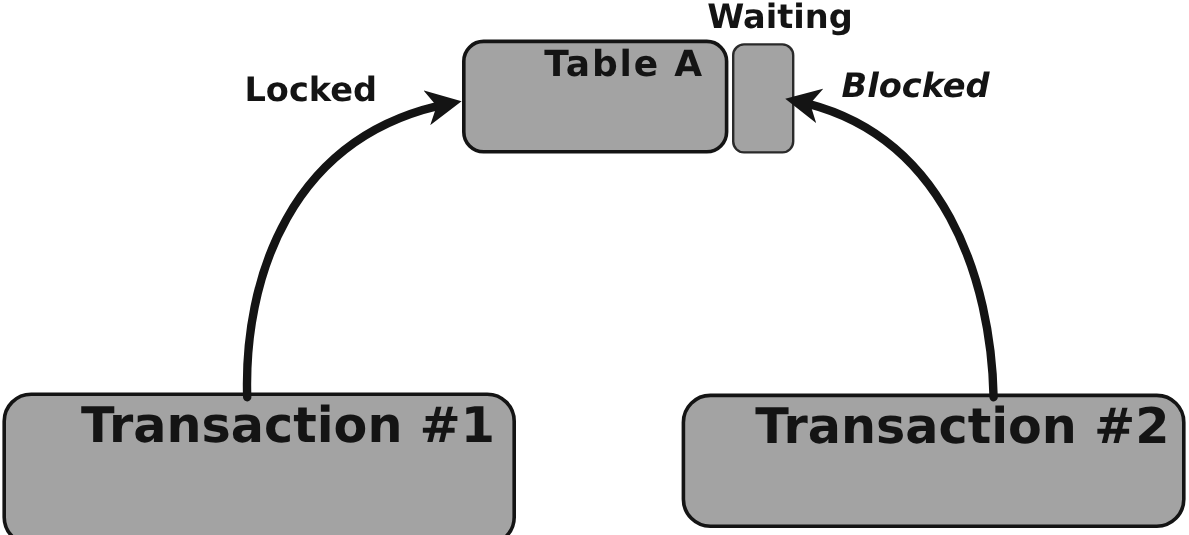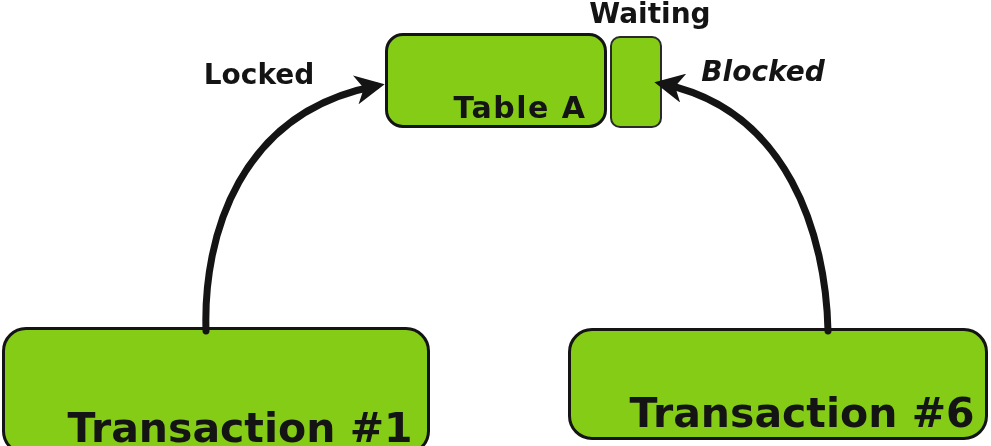--- a/index.html
+++ b/index.html
@@ -11,24 +11,24 @@
   .canvas {
     position: relative;
     width: 991px;
     height: 446px;
     background: #ffffff;
     overflow: hidden;
   }
   .node {
     position: absolute;
     box-sizing: border-box;
-    background: #84cc16;
+    background: #a3a3a3;
     border: 3.5px solid #141414;
     display: flex;
-    align-items: flex-end;
+    align-items: flex-start;
     justify-content: center;
     color: #141414;
     font-weight: bold;
     padding-left: 48px;
   }
   .node-table-a {
     left: 385px; top: 33px;
     width: 222px; height: 95px;
     border-radius: 18px;
     font-size: 30px;
@@ -86,21 +86,21 @@
     <span>Table A</span>
   </div>
 
   <div class="node node-waiting-slot"></div>
 
   <div class="node node-transaction-1">
     <span>Transaction #1</span>
   </div>
 
   <div class="node node-transaction-2">
-    <span>Transaction #6</span>
+    <span>Transaction #2</span>
   </div>
 
   <div class="edge-label label-waiting">Waiting</div>
 
   <div class="edge-label label-locked">Locked</div>
 
   <div class="edge-label label-blocked">Blocked</div>
 
   <svg class="arrow-layer" viewBox="0 0 991 446" xmlns="http://www.w3.org/2000/svg">
     <defs>

